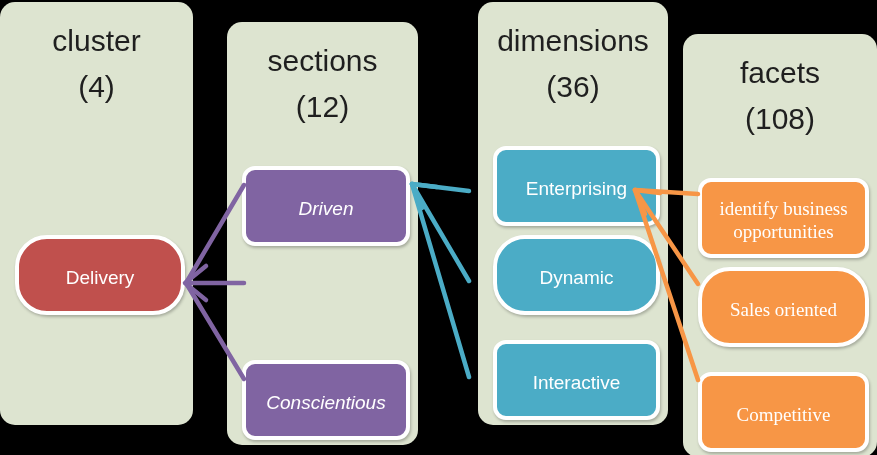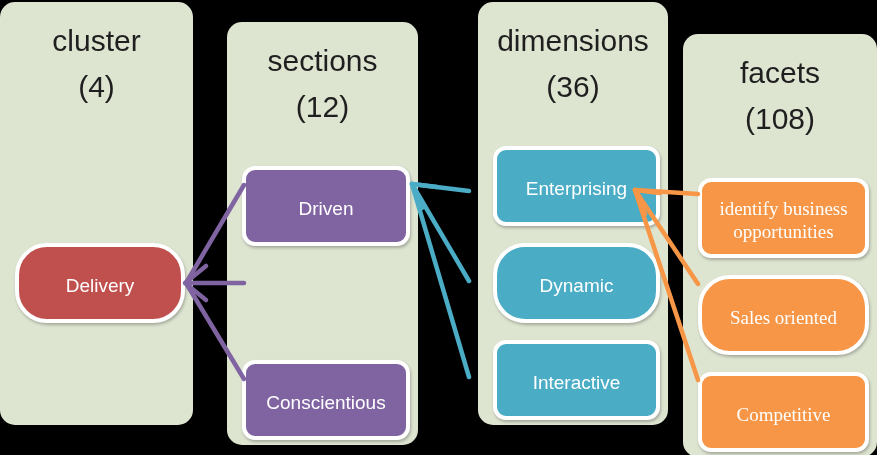--- a/index.html
+++ b/index.html
@@ -45,25 +45,25 @@
     justify-content: center;
     text-align: center;
     color: var(--box-text, #fff);
     font-size: 19px;
     line-height: 23px;
     padding: 4px 5px 0 5px;
     box-shadow: 1px 2px 3px rgba(0,0,0,0.25);
     z-index: 2;
   }
   .row-1 { top: 144px; }
-  .row-2 { top: 241px; border-radius: 32px; }
+  .row-2 { top: 233px; border-radius: 32px; }
   .row-3 { top: 338px; }
 
   .node-cluster    { background: var(--cluster-accent,    #c0504d); }
-  .node-section    { background: var(--sections-accent,   #8064a2); }
+  .node-section    { background: var(--sections-accent,   #8064a2); font-style: italic; }
   .node-dimension  { background: var(--dimensions-accent, #4bacc6); }
   .node-facet      { background: var(--facets-accent,     #f79646); font-family: Liberation Serif, serif; }
 
   .connector-layer {
     position: absolute;
     inset: 0;
     z-index: 5;
     pointer-events: none;
   }
   .connector-layer .stroke-sections   { stroke: var(--sections-accent,   #8064a2); }

